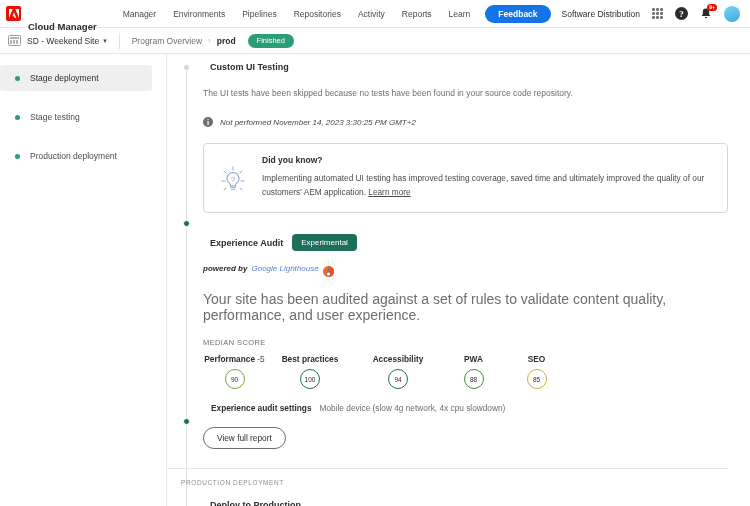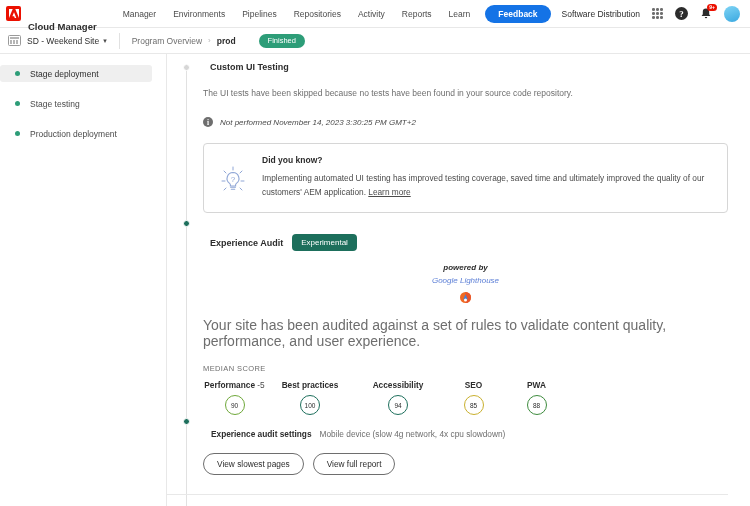--- a/index.html
+++ b/index.html
@@ -93,36 +93,36 @@
   .site-sel {
     font-size: 8.5px; color: #2c2c2c; margin-left: 6px;
     display: flex; align-items: center; gap: 4px; cursor: pointer; white-space: nowrap; justify-content: space-between;
   }
   .chev { font-size: 7px; color: #4b4b4b; }
   .crumb-div { width: 1px; height: 16px; background: #e1e1e1; margin: 0 12px; }
   .crumb-link { font-size: 8.5px; color: #6e6e6e; cursor: pointer; white-space: nowrap; }
   .crumb-sep { font-size: 8px; color: #b5b5b5; margin: 0 6px; }
   .crumb-cur { font-size: 8.5px; color: #2c2c2c; font-weight: bold; white-space: nowrap; }
   .status-badge {
-    margin-left: 23px;
+    margin-left: 12px;
     background: #2d9d78; color: #fff;
     font-size: 7.5px; border-radius: 9px;
     padding: 2.5px 9px; white-space: nowrap;
   }
 
   
   .shell { display: flex; height: 452px; }
   .sidebar {
     width: 167px; flex: 0 0 167px;
     border-right: 1px solid #e8e8e8;
     padding-top: 11px; background: #fff;
   }
   .side-item {
     display: flex; align-items: center;
-    height: 17px; padding-left: 15px; margin: 0 14px 0 0;
+    height: 26px; padding-left: 15px; margin: 0 14px 0 0;
     border-radius: 3px; cursor: pointer; gap: 10px;
   }
   .side-item.active { background: #efefef; }
   .side-dot { width: 5px; height: 5px; border-radius: 50%; background: #2d9d78; flex: 0 0 auto; }
   .side-label { font-size: 8.5px; color: #4b4b4b; white-space: nowrap; }
   .side-item.active .side-label { color: #2c2c2c; }
   .side-gap { height: 13px; }
 
   
   .main { flex: 1; position: relative; overflow: hidden; padding-left: 0; }
@@ -159,21 +159,21 @@
   .dyk-h { font-size: 8.5px; font-weight: bold; color: #2c2c2c; }
   .dyk-b { font-size: 8.3px; color: #4b4b4b; line-height: 1.65; margin-top: 7px; }
   .dyk-link { color: #4b4b4b; text-decoration: underline; cursor: pointer; }
 
   
   .ea-head { display: flex; align-items: center; gap: 9px; }
   .exp-badge {
     background: #1d6f5c; color: #fff;
     font-size: 8px; border-radius: 4px; padding: 4px 9px; white-space: nowrap;
   }
-  .pb-row { display: flex; align-items: center; gap: 4px; margin-top: 12px; flex-direction: column; }
+  .pb-row { display: flex; align-items: center; gap: 4px; margin-top: 12px; }
   .pb-txt { font-size: 8px; font-style: italic; font-weight: bold; color: #2c2c2c; }
   .pb-link { font-size: 8px; font-style: italic; color: #5c7fd6; cursor: pointer; }
   .lh-ico { width: 11px; height: 11px; flex: 0 0 auto; }
 
   .ea-desc { font-size: 14px; color: #6e6e6e; margin-top: 17px; }
   .median-label {
     font-size: 7.5px; color: #6e6e6e; letter-spacing: 0.4px; margin-top: 15px;
   }
   .scores { display: flex; margin-top: 7px; }
   .score { width: 63px; display: flex; flex-direction: column; align-items: center; }
@@ -360,40 +360,39 @@
               <span>100</span>
             </div>
         </div>
         <div class="score wide">
           <div class="score-name">Accessibility</div>
           <div class="ring" style="border-color:#1d6f5c">
               <span>94</span>
             </div>
         </div>
         <div class="score">
+          <div class="score-name">PWA</div>
+          <div class="ring" style="border-color:#3e8c3e">
+              <span>88</span>
+            </div>
+        </div>
+        <div class="score">
           <div class="score-name">SEO</div>
           <div class="ring" style="border-color:#c9b02e">
               <span>85</span>
             </div>
         </div>
-        <div class="score">
-          <div class="score-name">PWA</div>
-          <div class="ring" style="border-color:#3e8c3e">
-              <span>88</span>
-            </div>
-        </div>
       </div>
 
       <div class="settings-row">
         <span class="set-label">Experience audit settings</span>
         <span class="set-val">Mobile device (slow 4g network, 4x cpu slowdown)</span>
       </div>
 
       <div class="btnrow">
-        <button class="obtn">View slowest pages</button>
         <button class="obtn">View full report</button>
       </div>
 
       <div class="sec-divider"></div>
       <div class="group-label">PRODUCTION DEPLOYMENT</div>
 
       <div style="height:14px"></div>
       <div class="sec-title">Deploy to Production</div>
       <div class="sec-desc">Deployment complete.</div>
 

